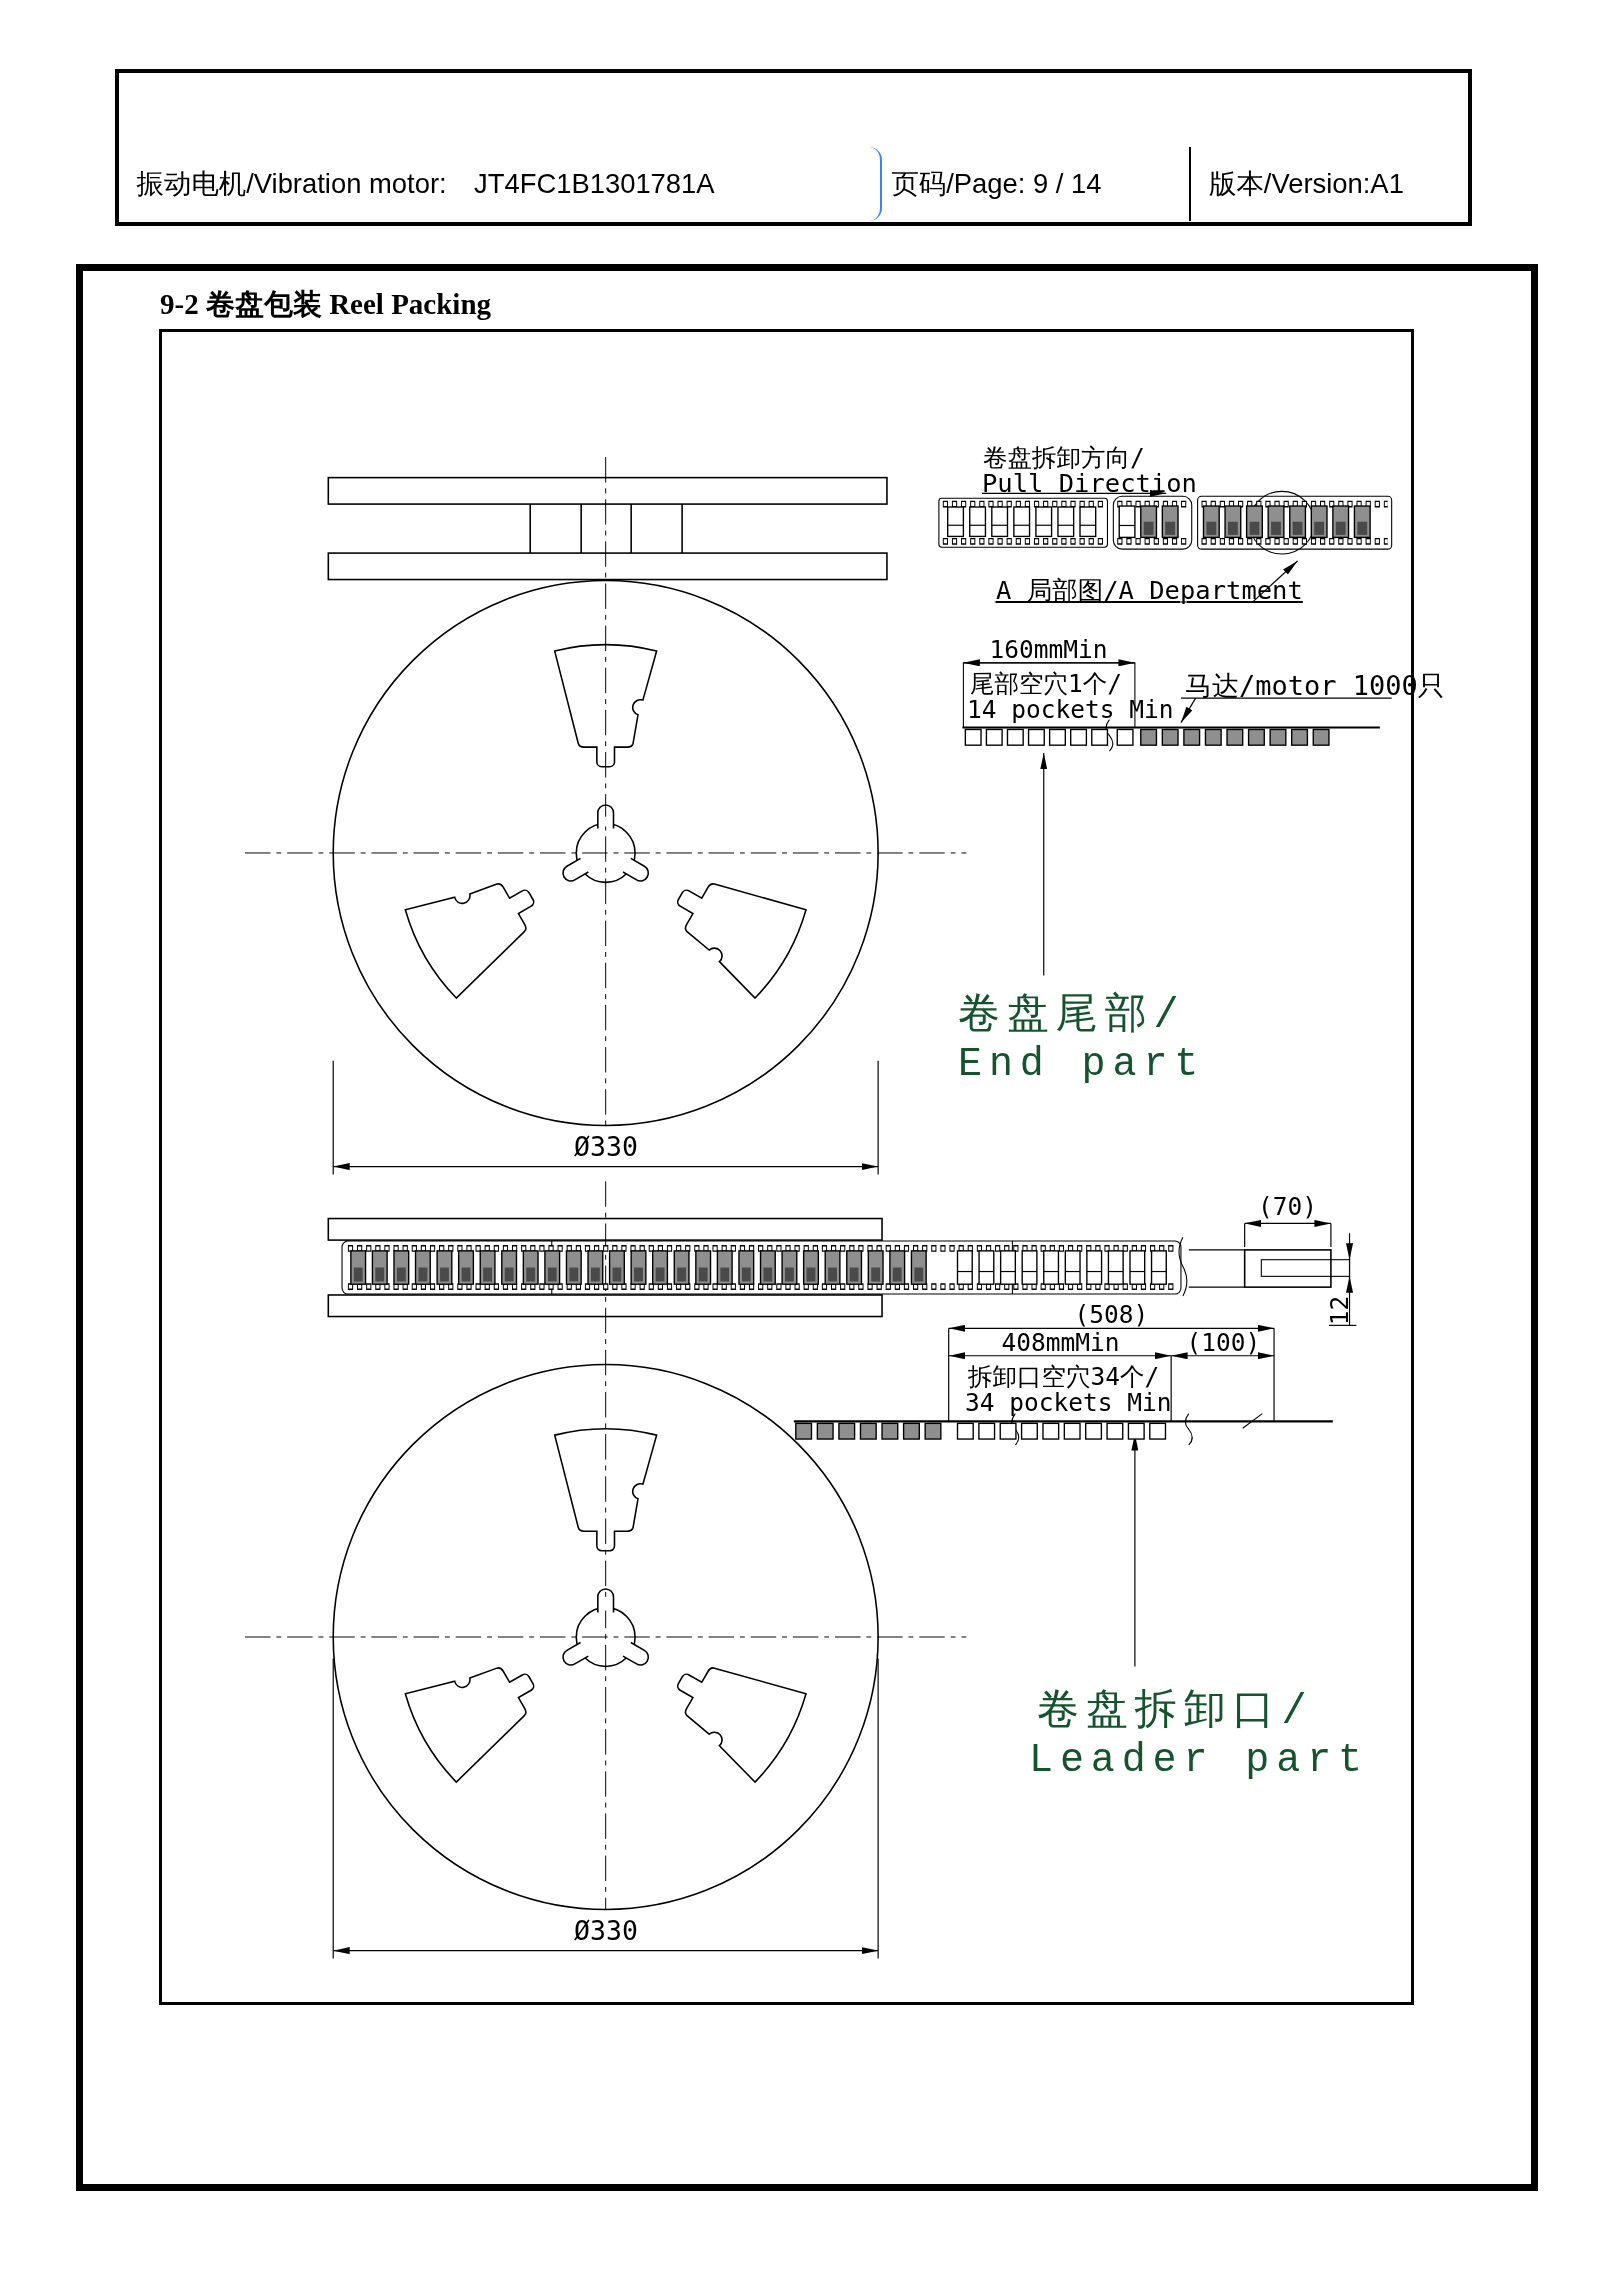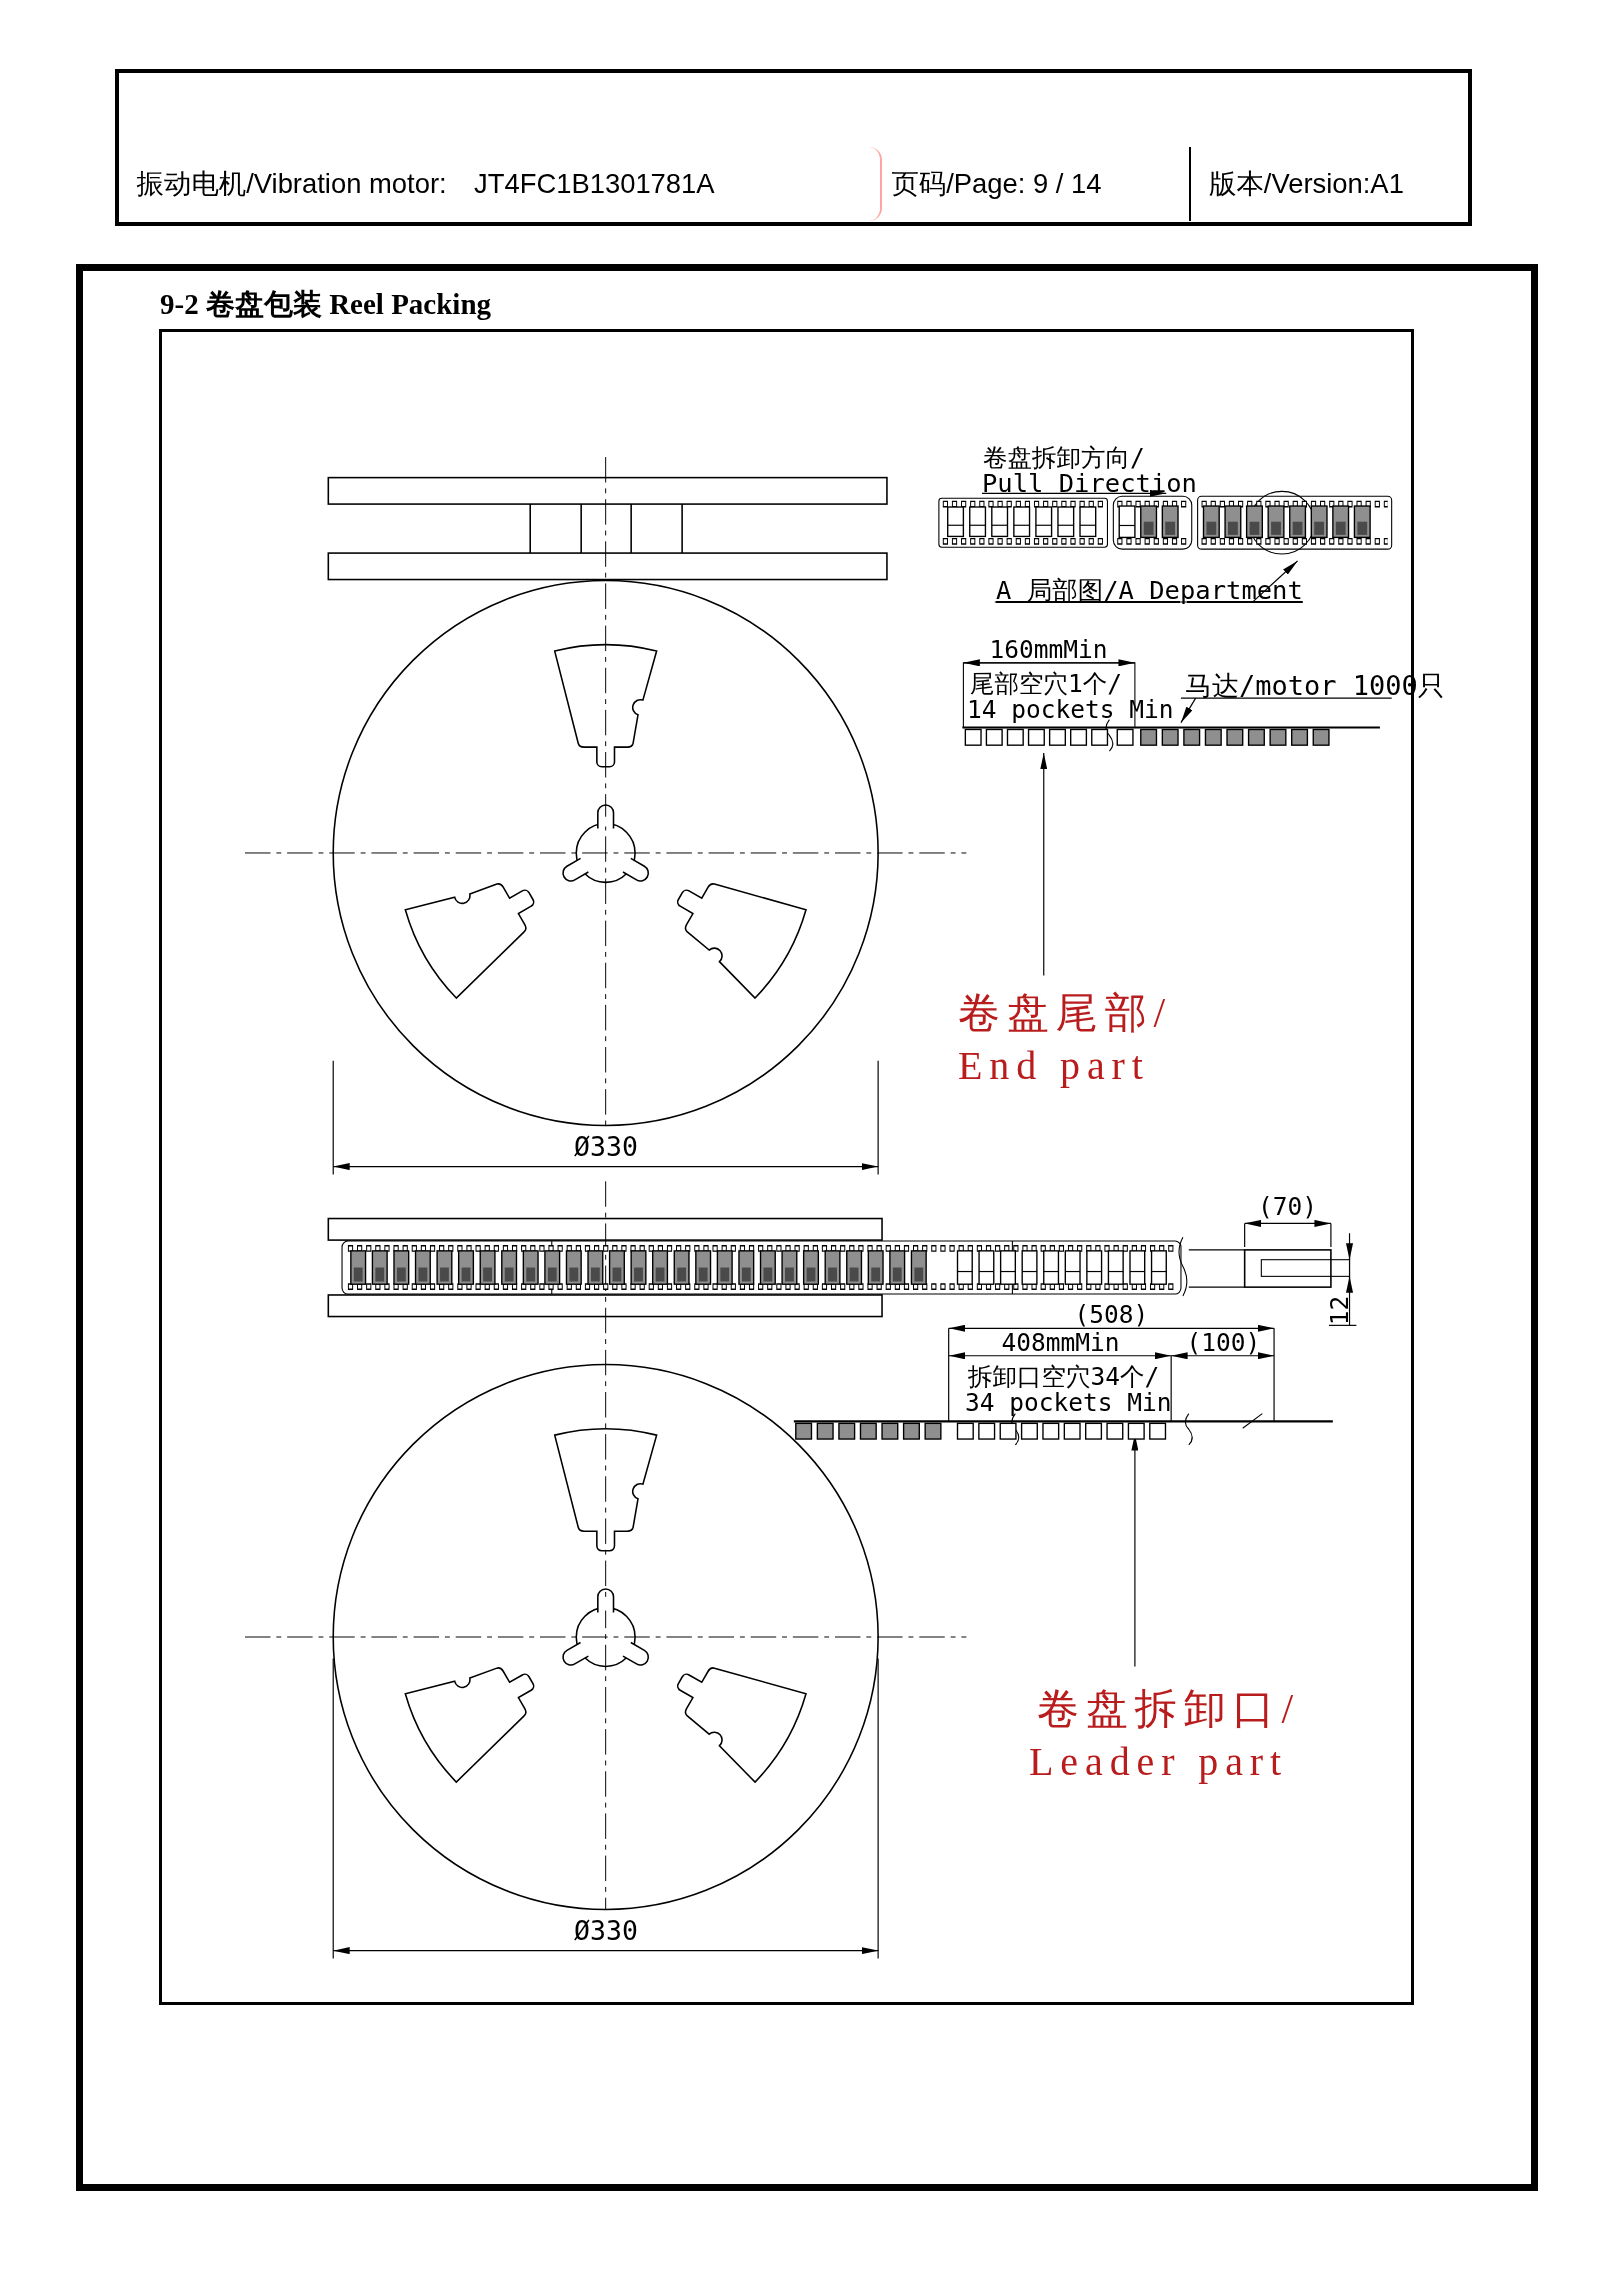--- a/index.html
+++ b/index.html
@@ -1,20 +1,20 @@
 <!DOCTYPE html>
 <html><head>
 <meta charset="utf-8">
 <style>
   html,body{margin:0;padding:0;background:#fff;}
   #page{position:relative;width:1621px;height:2293px;background:#ffffff;color:#000;overflow:hidden;}
   .abs{position:absolute;white-space:nowrap;}
   .sans{font-family:"Liberation Sans",sans-serif;}
   .cad{font-family:"DejaVu Sans Mono",monospace;color:#000;}
-  .biglabel{font-family:Liberation Serif, serif;color:#b91c1c;letter-spacing:6.9px;}
+  .biglabel{font-family:Liberation Mono, monospace;color:#14532d;letter-spacing:6.9px;}
   .ctr{text-align:center;}
   
   #hdr{position:absolute;left:115px;top:69px;width:1349px;height:149px;border:4.9px solid #000;font-size:27.4px;}
   #hdr .row1{position:absolute;left:0;top:0;width:100%;height:73px;border-bottom:2px solid #000;}
   #hdr .row2{position:absolute;left:0;top:74px;width:100%;height:74px;}
   #hdr .cell{position:absolute;top:0;height:100%;display:flex;align-items:center;}
   
   #outerbox{position:absolute;left:76px;top:264px;width:1448px;height:1913px;border:7.8px solid #000;}
   #innerbox{position:absolute;left:159px;top:329px;width:1249px;height:1670px;border:3.9px solid #000;}
   svg{position:absolute;left:0;top:0;}
@@ -23,21 +23,21 @@
   .cl{stroke:#000;stroke-width:1;fill:none;stroke-dasharray:26 6 5 6;}
   .dim{stroke:#000;stroke-width:1.2;fill:none;}
 </style>
 </head>
 <body>
 
 <div id="page">
 
   <div id="hdr" class="sans">
     <div class="row2">
-      <div class="cell" style="left:0;width:743px;border-right:2px solid #fca5a5;padding-left:17.6px;border-radius:13px;">
+      <div class="cell" style="left:0;width:743px;border-right:2px solid #3b82f6;padding-left:17.6px;border-radius:13px;">
         <span>振动电机/Vibration motor:</span>
         <span style="margin-left:27.4px;">JT4FC1B1301781A</span>
       </div>
       <div class="cell" style="left:745px;width:298px;border-right:2px solid #000;padding-left:27.4px;">
         <span>页码/Page: 9 / 14</span>
       </div>
       <div class="cell" style="left:1045px;right:0;padding-left:45px;">
         <span>版本/Version:A1</span>
       </div>
     </div>

